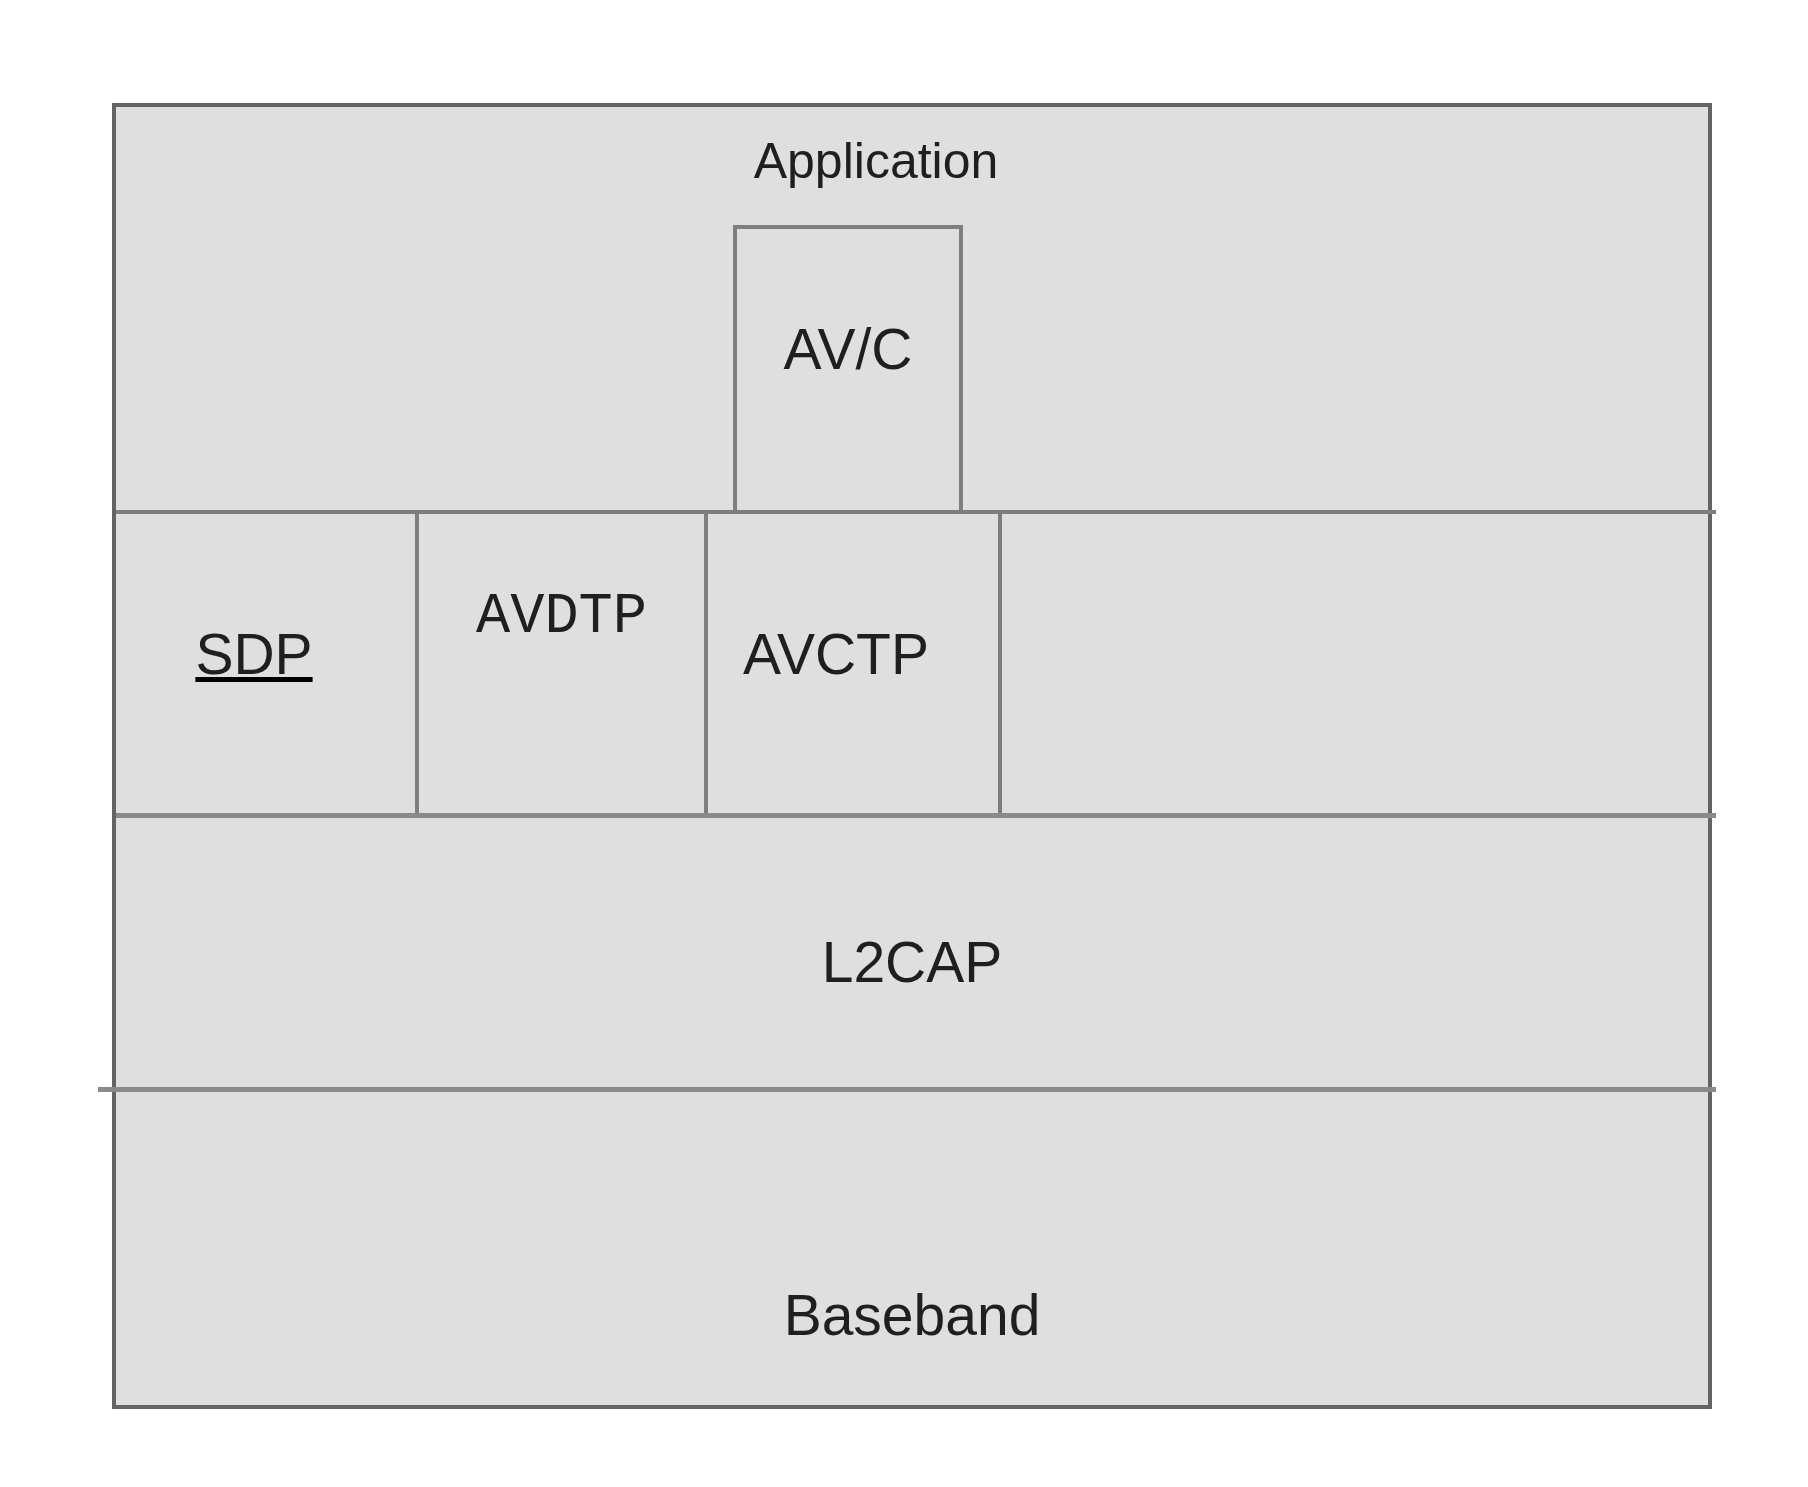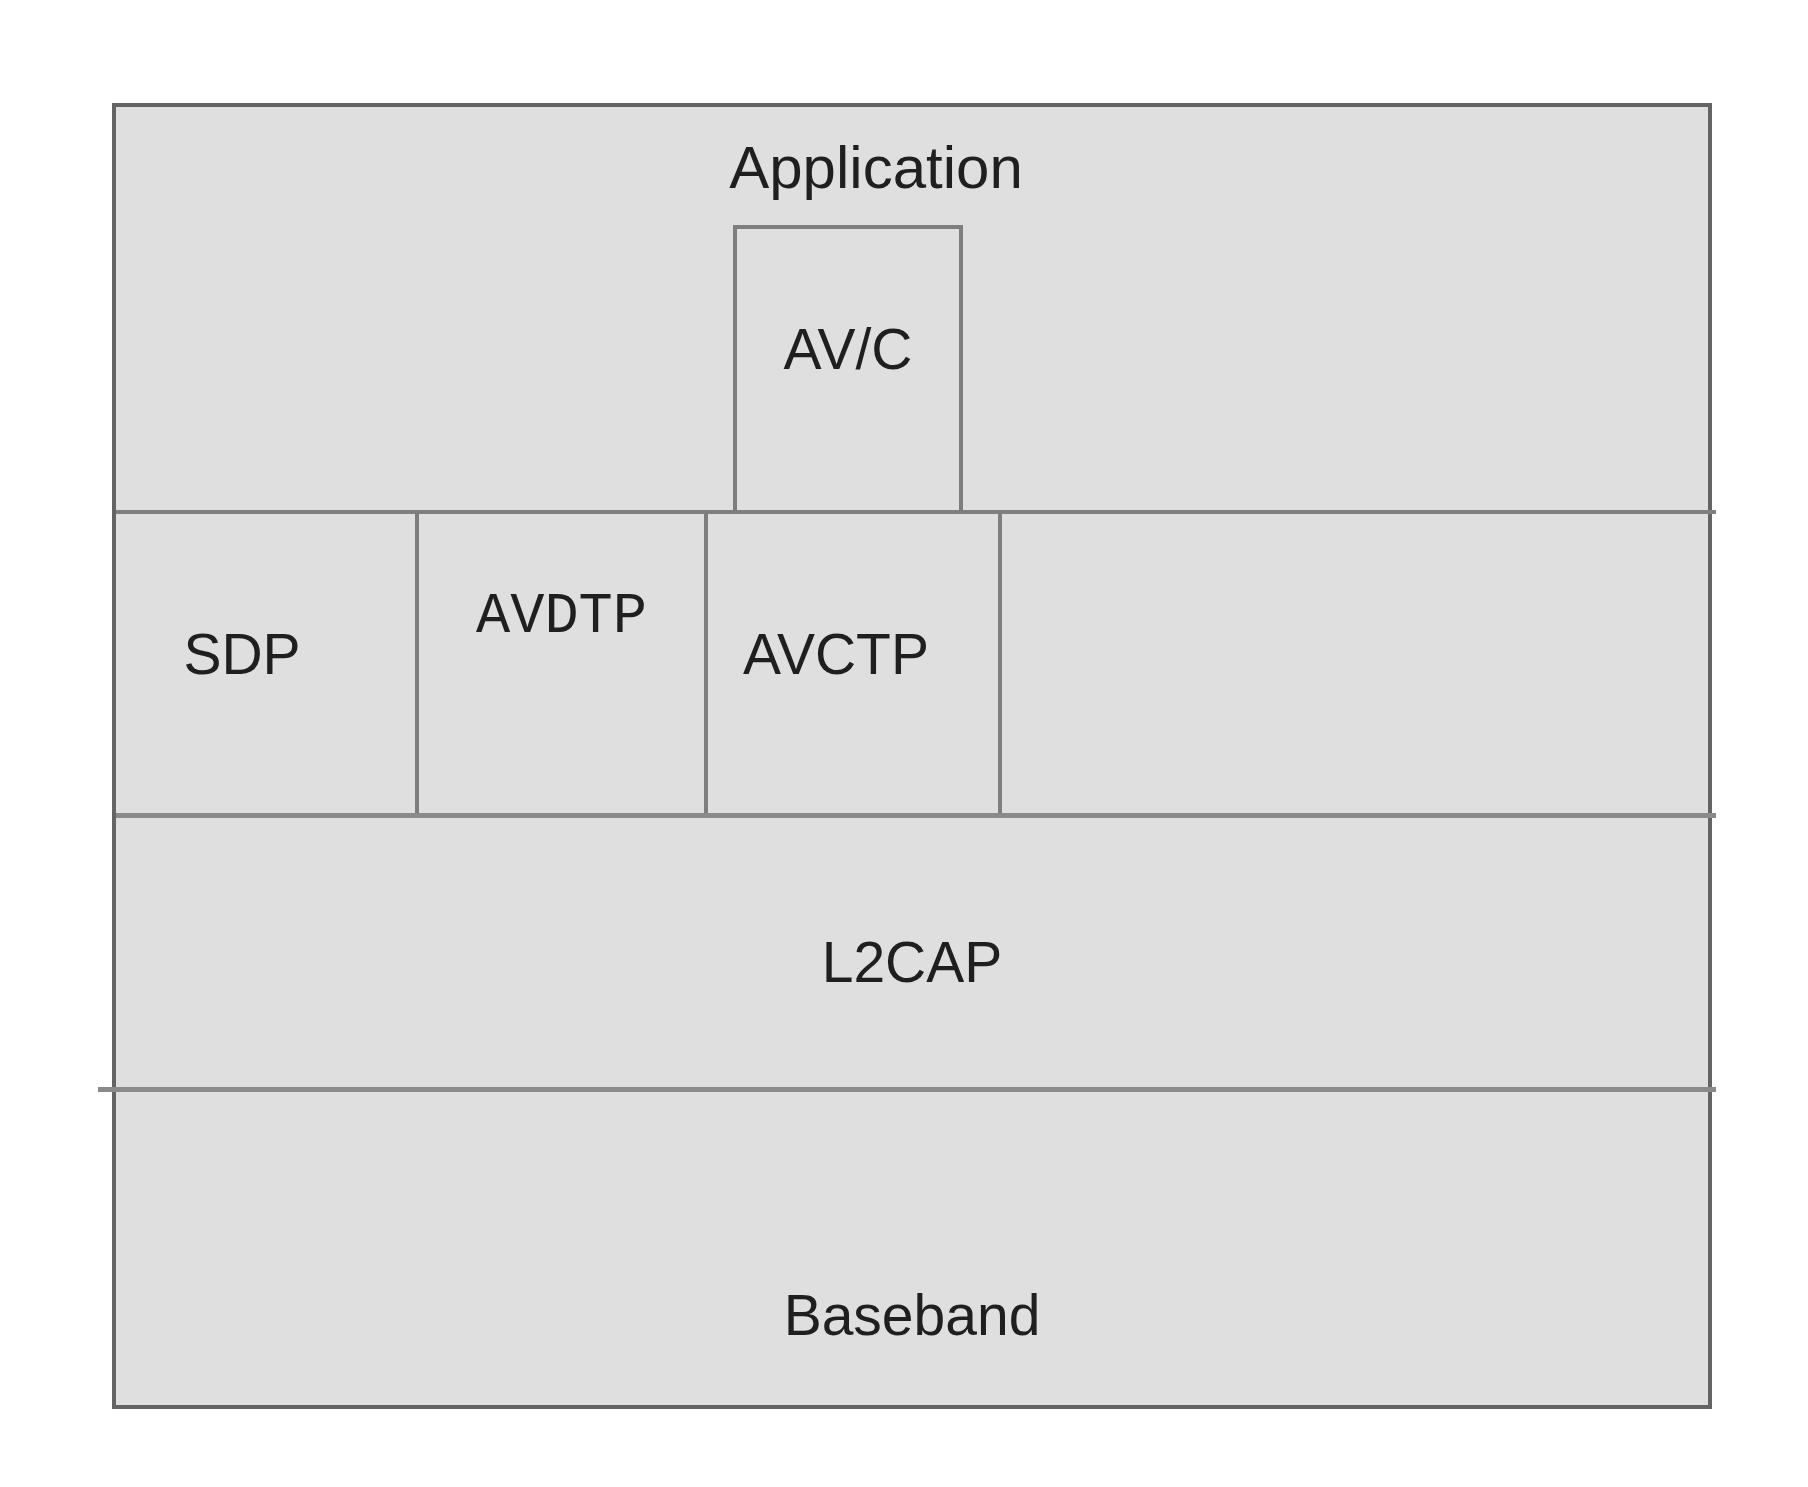--- a/index.html
+++ b/index.html
@@ -33,21 +33,21 @@
     color: var(--text, #1f1f1f);
     font-size: 57px;
     line-height: 1.15;
     white-space: nowrap;
   }
   .app-label {
     position: absolute;
     top: 26px;
     left: 760px;
     transform: translateX(-50%);
-    font-size: 60px;
+    font-size: 50px;
   }
   .avc-box {
     position: absolute;
     left: 617px;
     top: 118px;
     width: 230px;
     height: 285px;
     box-sizing: border-box;
     border: 4px solid var(--inner-line, #7e7e7e);
     border-bottom: none;
@@ -76,21 +76,21 @@
   .vline.v1 { left: 299px; }
   .vline.v2 { left: 588px; }
   .vline.v3 { left: 882px; }
   .cell {
     position: absolute;
     display: flex;
     align-items: center;
     justify-content: center;
     box-sizing: border-box;
   }
-  .cell.sdp      { left: 4px;     top: 403px; width: 244px;  height: 303px; padding-bottom: 14px; }
+  .cell.sdp      { left: 16px;     top: 403px; width: 244px;  height: 303px; padding-bottom: 14px; text-decoration: underline; }
   .cell.avdtp    { left: 303px; top: 403px; width: 285px;  height: 230px; padding-bottom: 14px; font-family: Liberation Mono, monospace; }
   .cell.avctp    { left: 592px; top: 403px; width: 256px;  height: 303px; padding-bottom: 14px; }
   .cell.l2cap    { left: 0;     top: 711px; width: 1592px; height: 269px; padding-top: 21px; }
   .cell.baseband { left: 0;     top: 985px; width: 1592px; height: 354px; padding-top: 22px; margin-top: 36px; }
 </style>
 </head>
 <body>
 
 <div class="canvas">
   <div class="stack">

